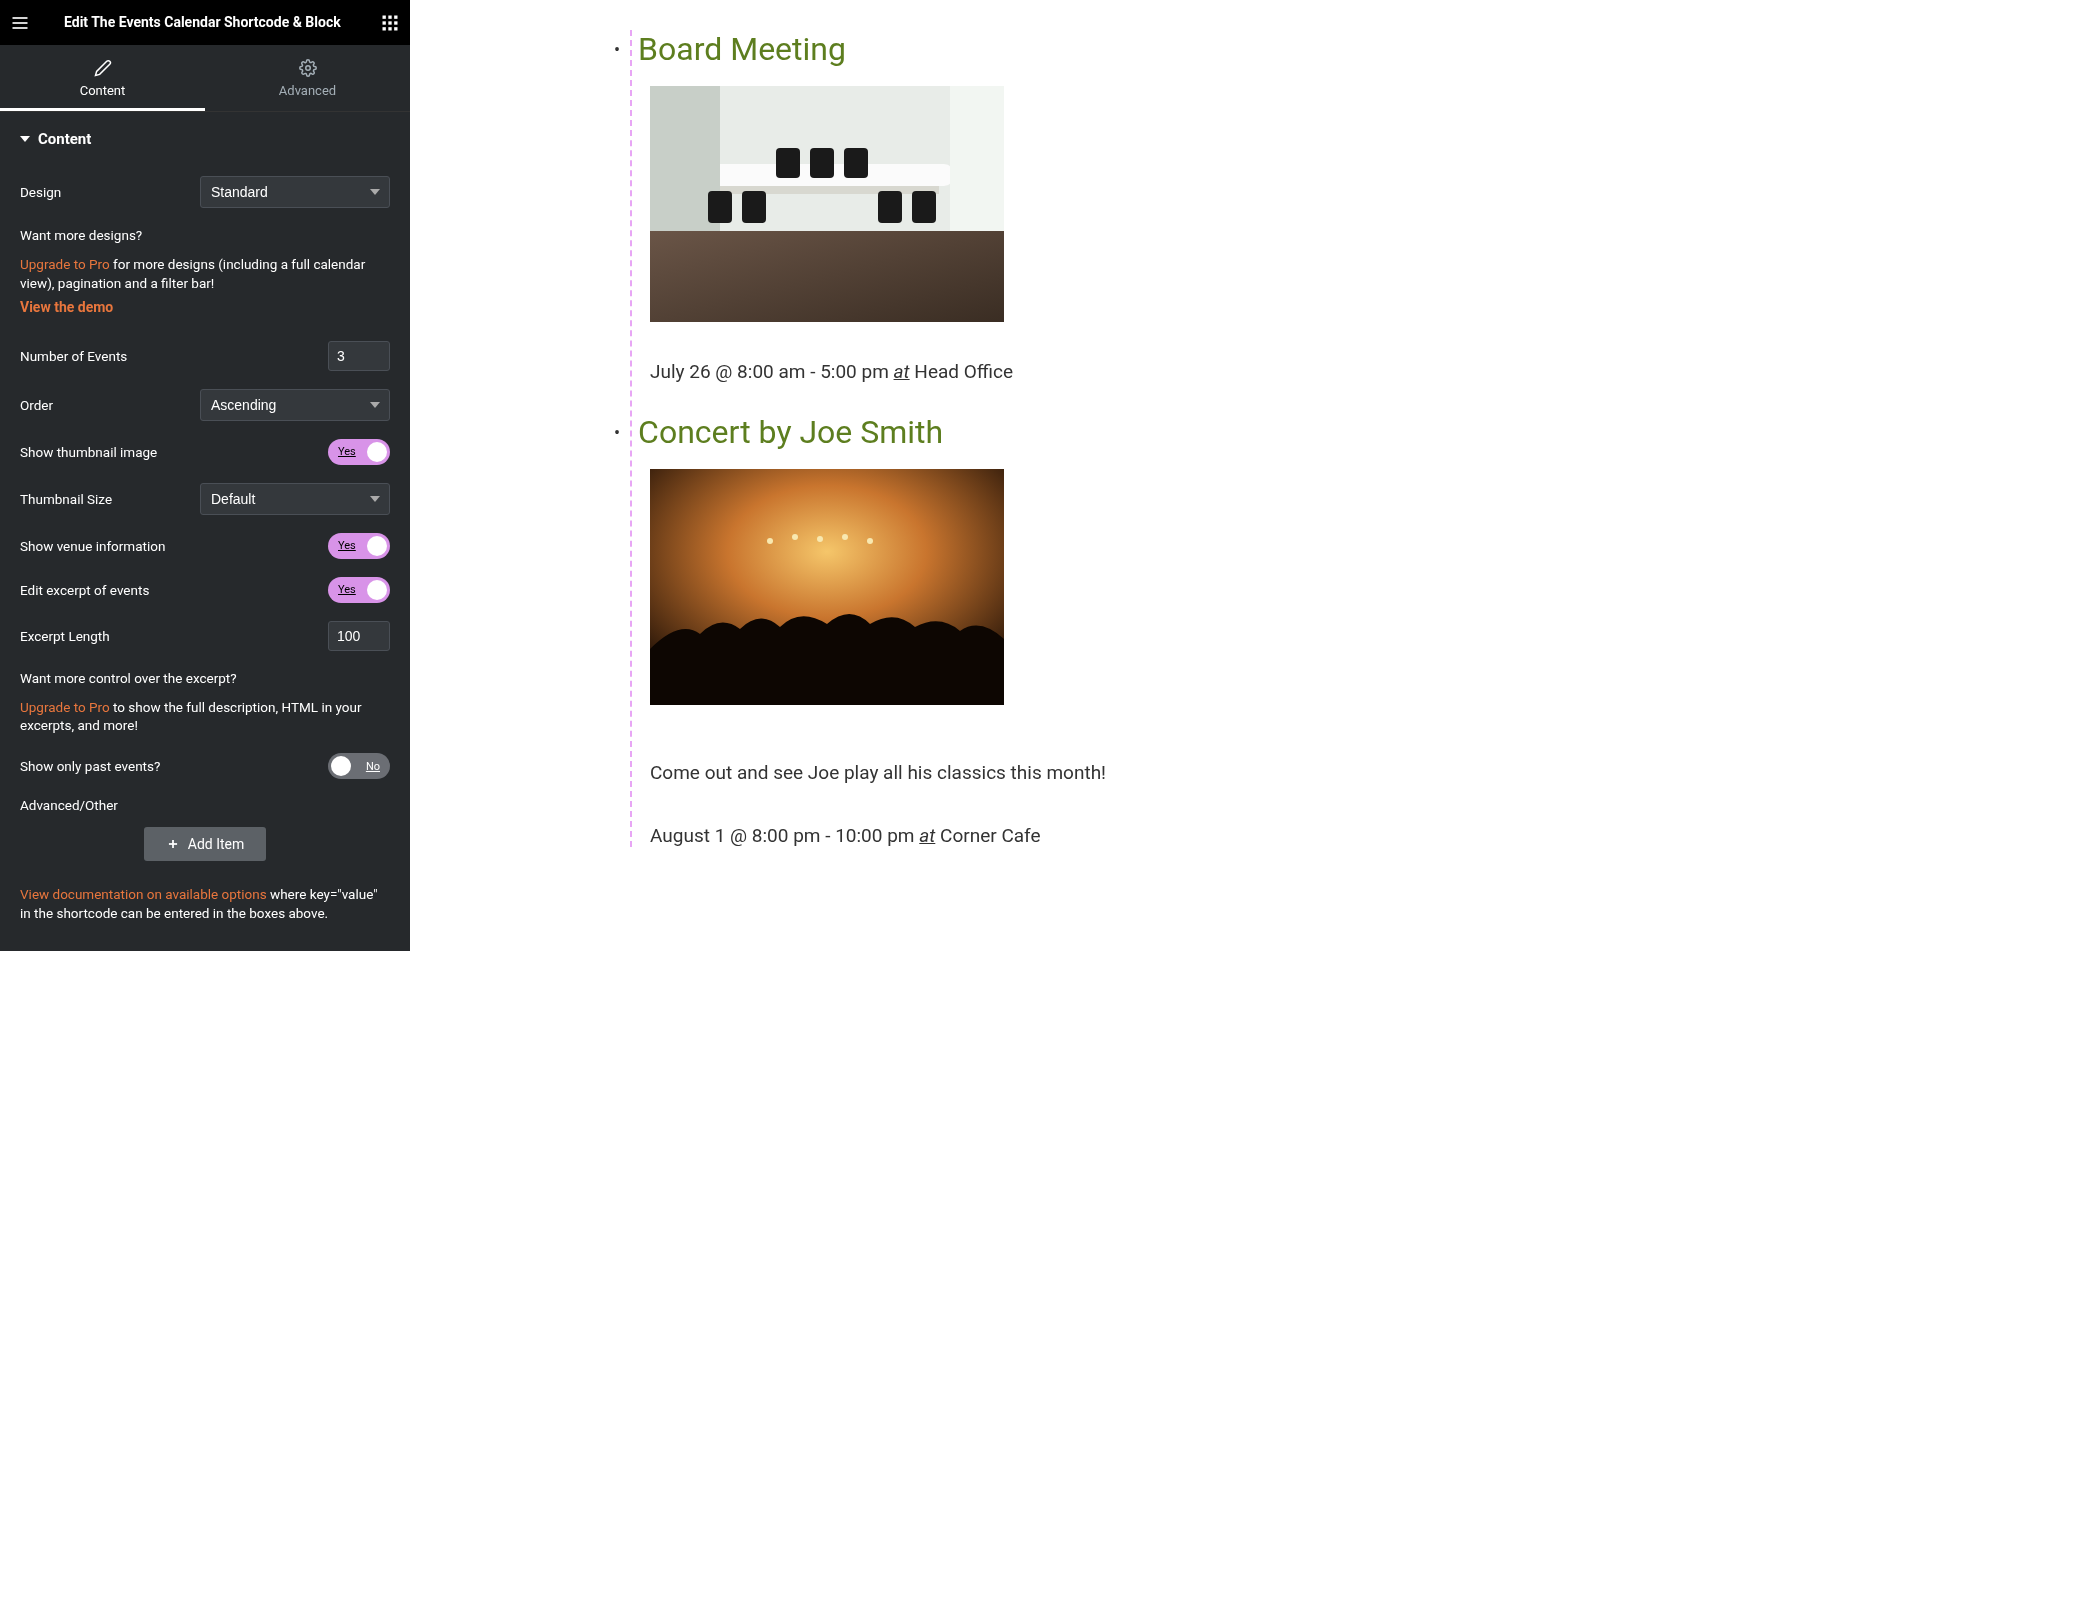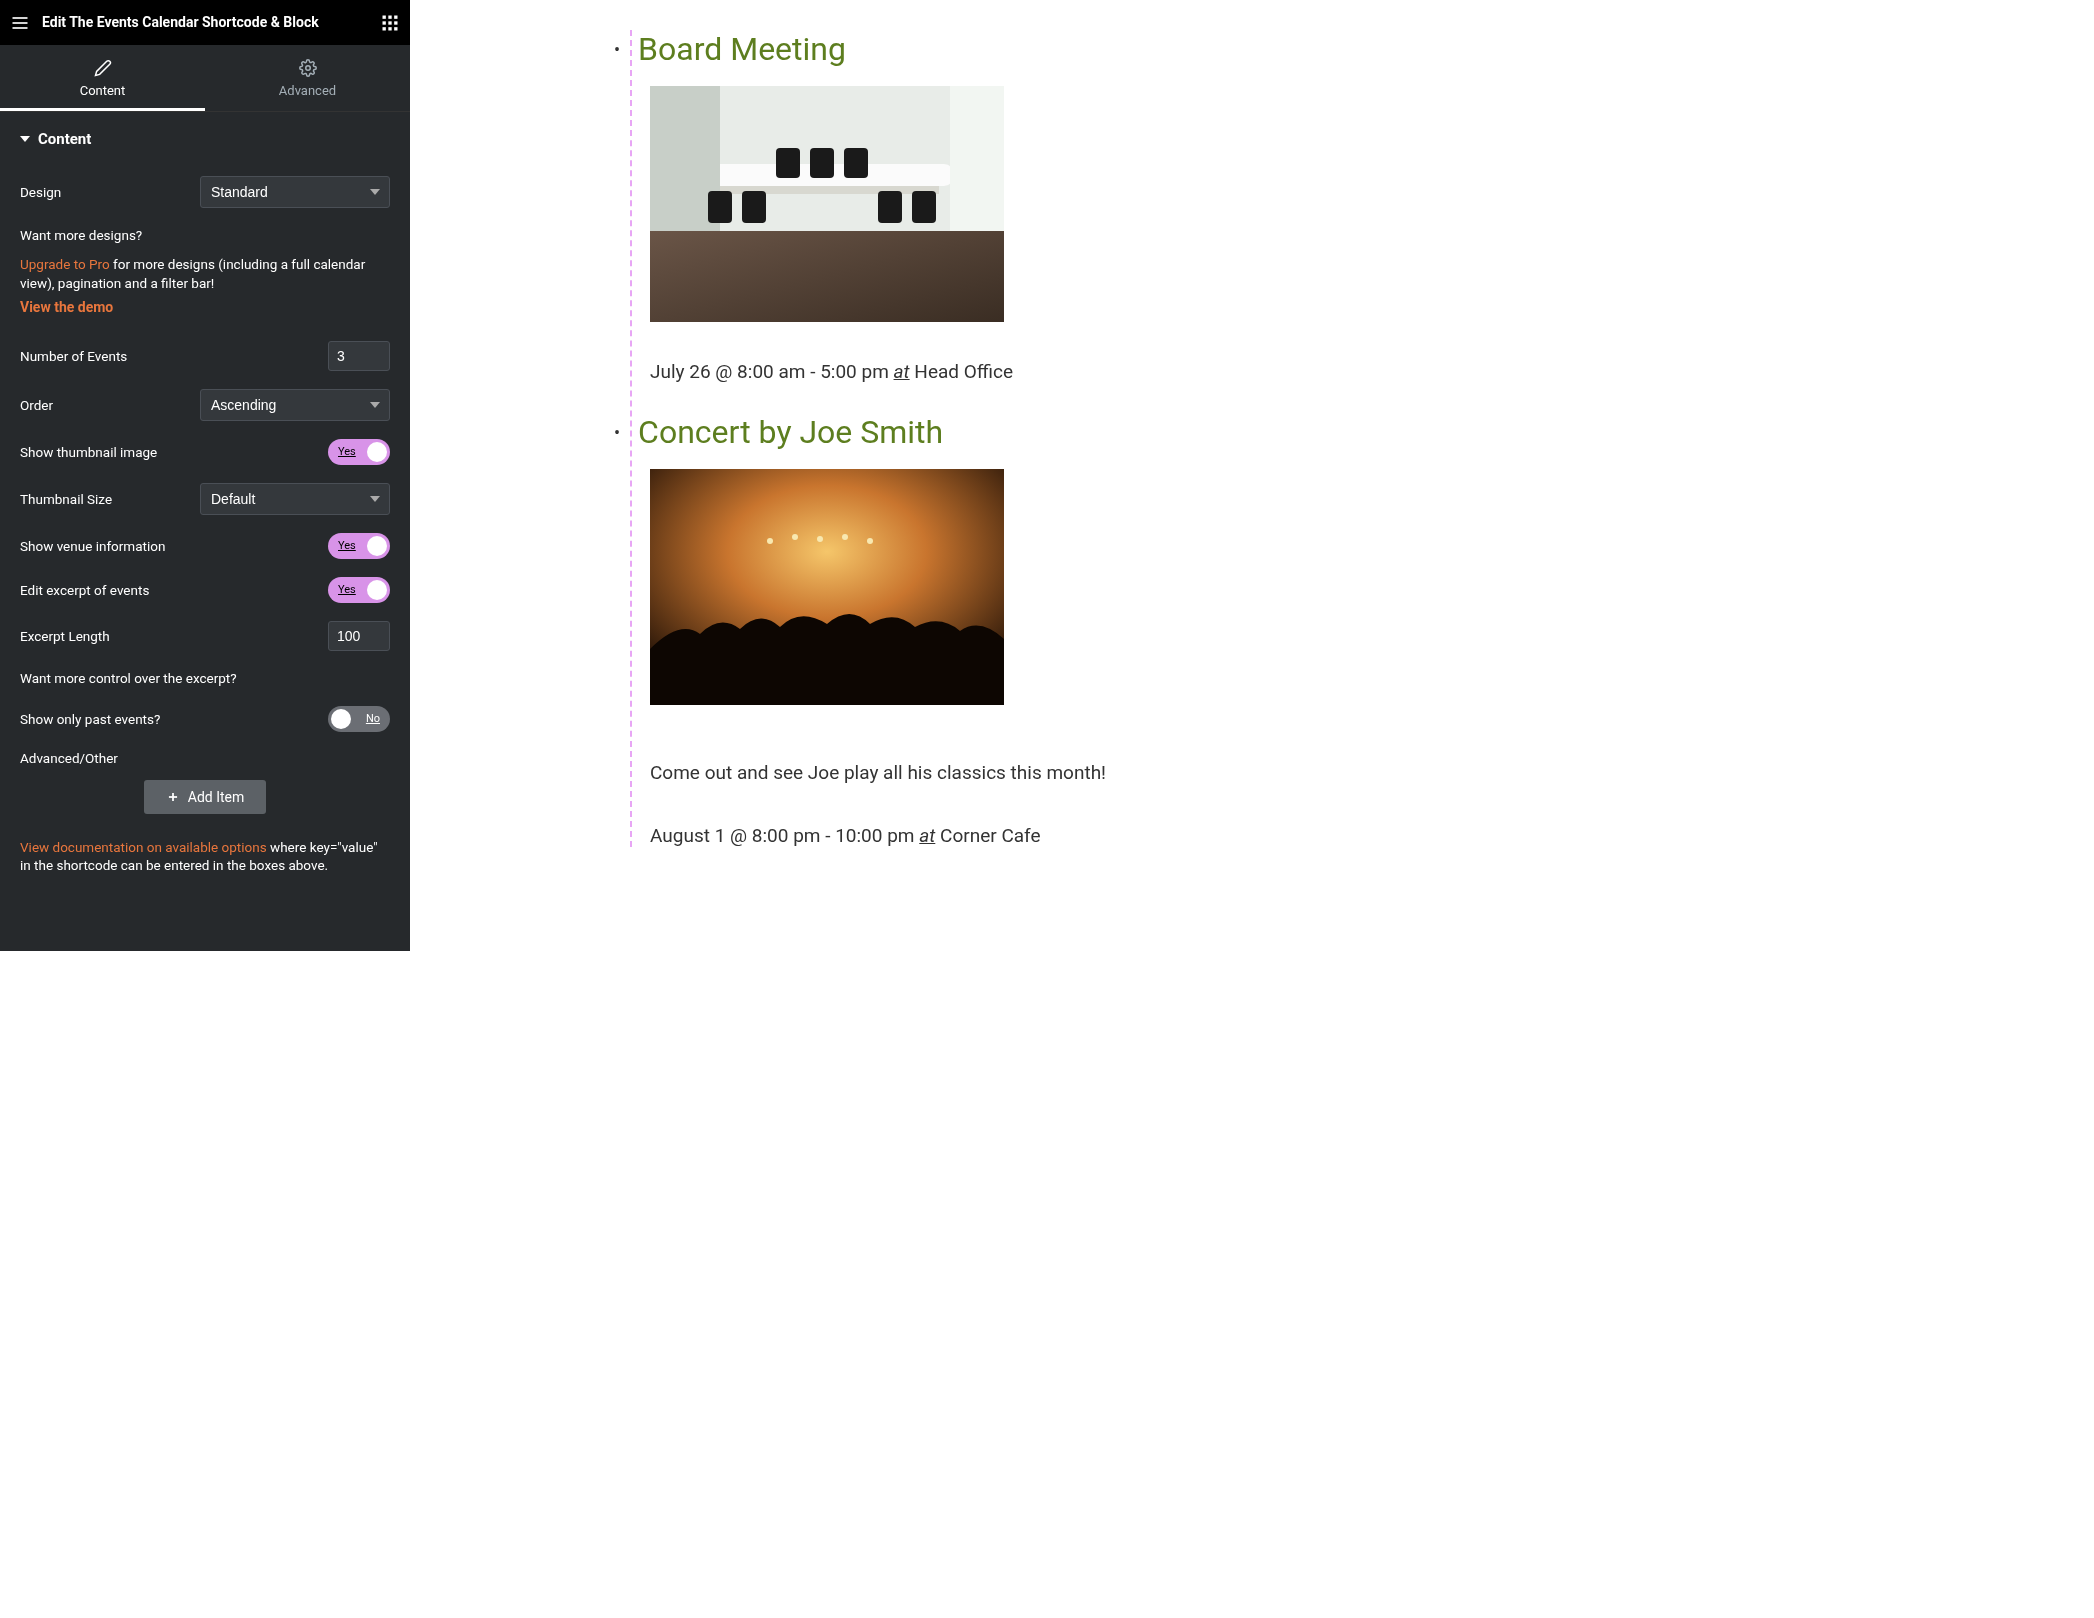--- a/index.html
+++ b/index.html
@@ -1,19 +1,19 @@
 <!DOCTYPE html>
 <html><head>
 <meta charset="utf-8">
 <style>
 * { box-sizing: border-box; margin: 0; padding: 0; }
 body { font-family: -apple-system, BlinkMacSystemFont, "Segoe UI", Roboto, sans-serif; background: #fff; }
 .app { display: flex; width: 1229px; height: 951px; overflow: hidden; }
 .sidebar { width: 410px; background: #26292c; color: #d5dadf; display: flex; flex-direction: column; font-size: 14px; }
-.header { background: #000; display: flex; align-items: center; padding: 8px 10px; height: 45px; }
+.header { background: #000; display: flex; align-items: center; padding: 8px 10px; height: 45px; gap: 22px; }
 .menu-icon { color: #fff; cursor: pointer; display: flex; align-items: center; }
 .menu-icon svg { width: 20px; height: 20px; }
 .header-title { color: #fff; font-weight: 700; font-size: 14px; line-height: 1.2; margin-left: 12px; flex: 1; }
 .grid-icon { color: #fff; cursor: pointer; display: flex; }
 .grid-icon svg { width: 20px; height: 20px; }
 .tabs { display: flex; border-bottom: 1px solid #333; }
 .tab { flex: 1; text-align: center; padding: 14px 0 10px; cursor: pointer; border-bottom: 3px solid transparent; color: #a4afb7; }
 .tab.active { border-bottom-color: #fff; color: #fff; }
 .tab svg { width: 18px; height: 18px; display: block; margin: 0 auto 6px; }
 .tab-label { font-size: 13px; }
@@ -162,20 +162,23 @@
           <div class="toggle-knob"></div>
         </div>
       </div>
 
       <div class="row">
         <span class="row-label">Excerpt Length</span>
         <input class="num-input" value="100" style="">
       </div>
 
       <div class="hint">Want more control over the excerpt?</div>
+      <div class="hint">
+        <span class="link">Upgrade to Pro</span><span> to show the full description, HTML in your excerpts, and more!</span>
+      </div>
 
       <div class="row">
         <span class="row-label">Show only past events?</span>
         <div class="toggle off">
           <span class="toggle-label">No</span>
           <div class="toggle-knob"></div>
         </div>
       </div>
 
       <div class="advanced-label">Advanced/Other</div>

